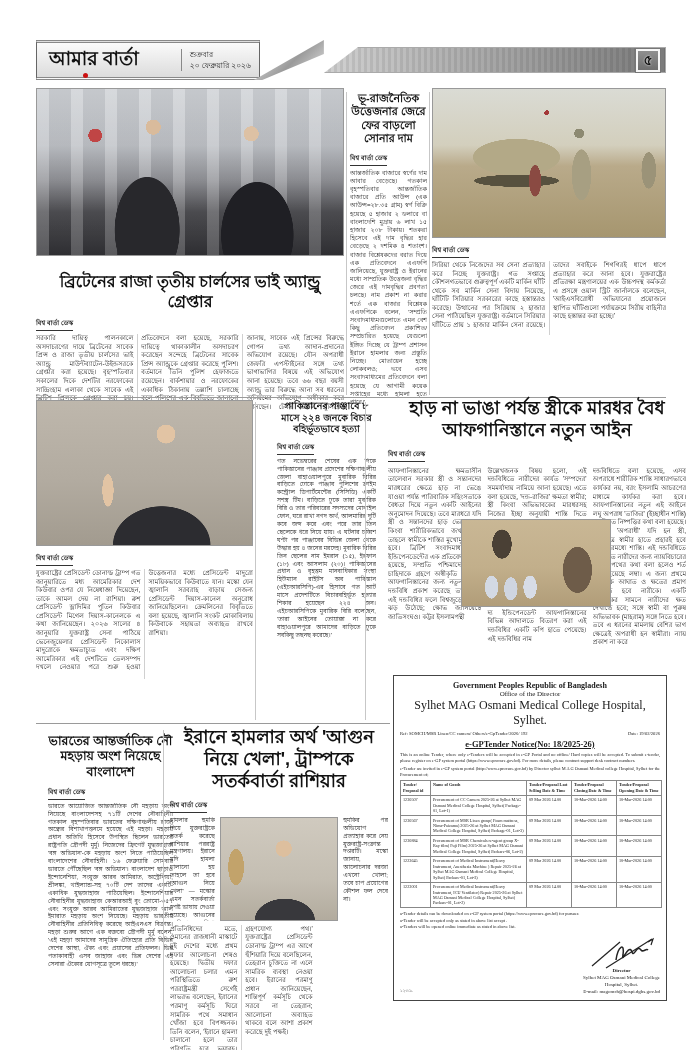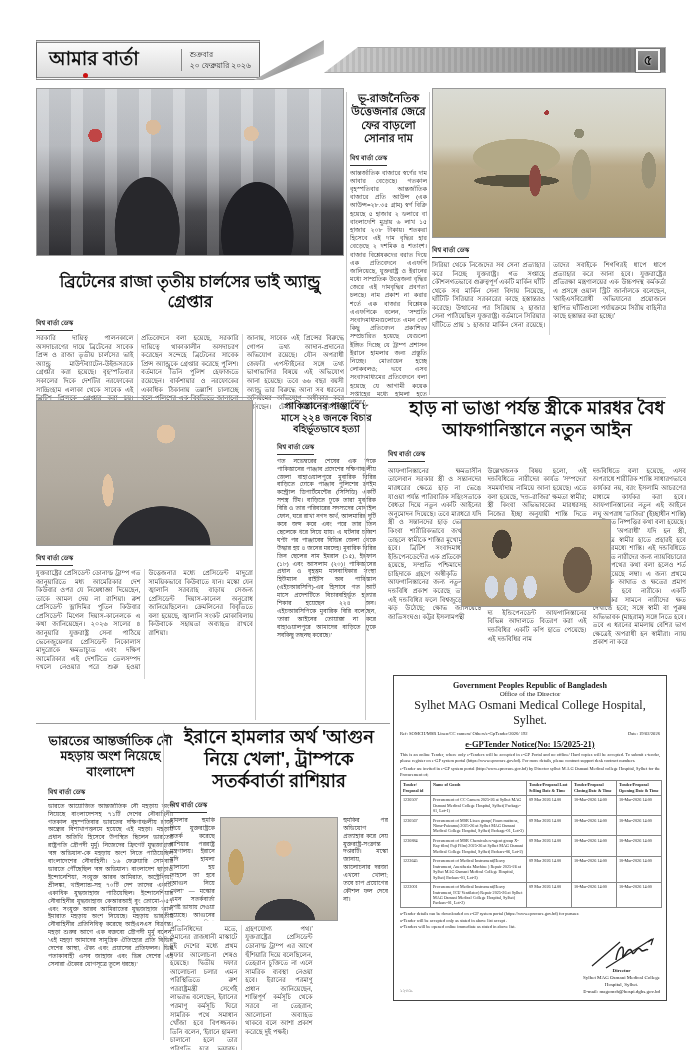--- a/index.html
+++ b/index.html
@@ -241,21 +241,21 @@
   <div class="vrule" style="left:163px; top:730px; height:310px;"></div>
 
   <div id="tender">
     <div class="t-center t-h1">Government Peoples Republic of Bangladesh</div>
     <div class="t-center t-h2">Office of the Director</div>
     <div class="t-center t-h3">Sylhet MAG Osmani Medical College Hospital, Sylhet.</div>
     <div class="t-refrow">
       <span>Ref: SOMCH/MSR Linen/CC camera/ Others/e-GpTender/2026/ 192</span>
       <span>Date:   19/02/2026</span>
     </div>
-    <div class="t-center t-title">e-GPTender Notice(No: 15/2025-21)</div>
+    <div class="t-center t-title">e-GPTender Notice(No: 18/2025-26)</div>
     <div class="t-para">This is an online Tender, where only e-Tenders will be accepted in e-GP Portal and no offline/ Hard copies will be accepted. To submit e-tender, please register on e-GP system portal (https://www.eprocure.gov.bd). For more details, please contract support desk contract numbers.</div>
     <div class="t-para">e-Tender are invited in e-GP system portal (http://www.eprocure.gov.bd) by Director sylhet M A G Osmani Medical college Hospital, Sylhet for the Procurement of;</div>
     <table class="t-table">
       <colgroup>
           <col style="width:30px">
           <col style="width:96px">
           <col style="width:45px">
           <col style="width:45px">
           <col style="width:45px">
         </colgroup>

